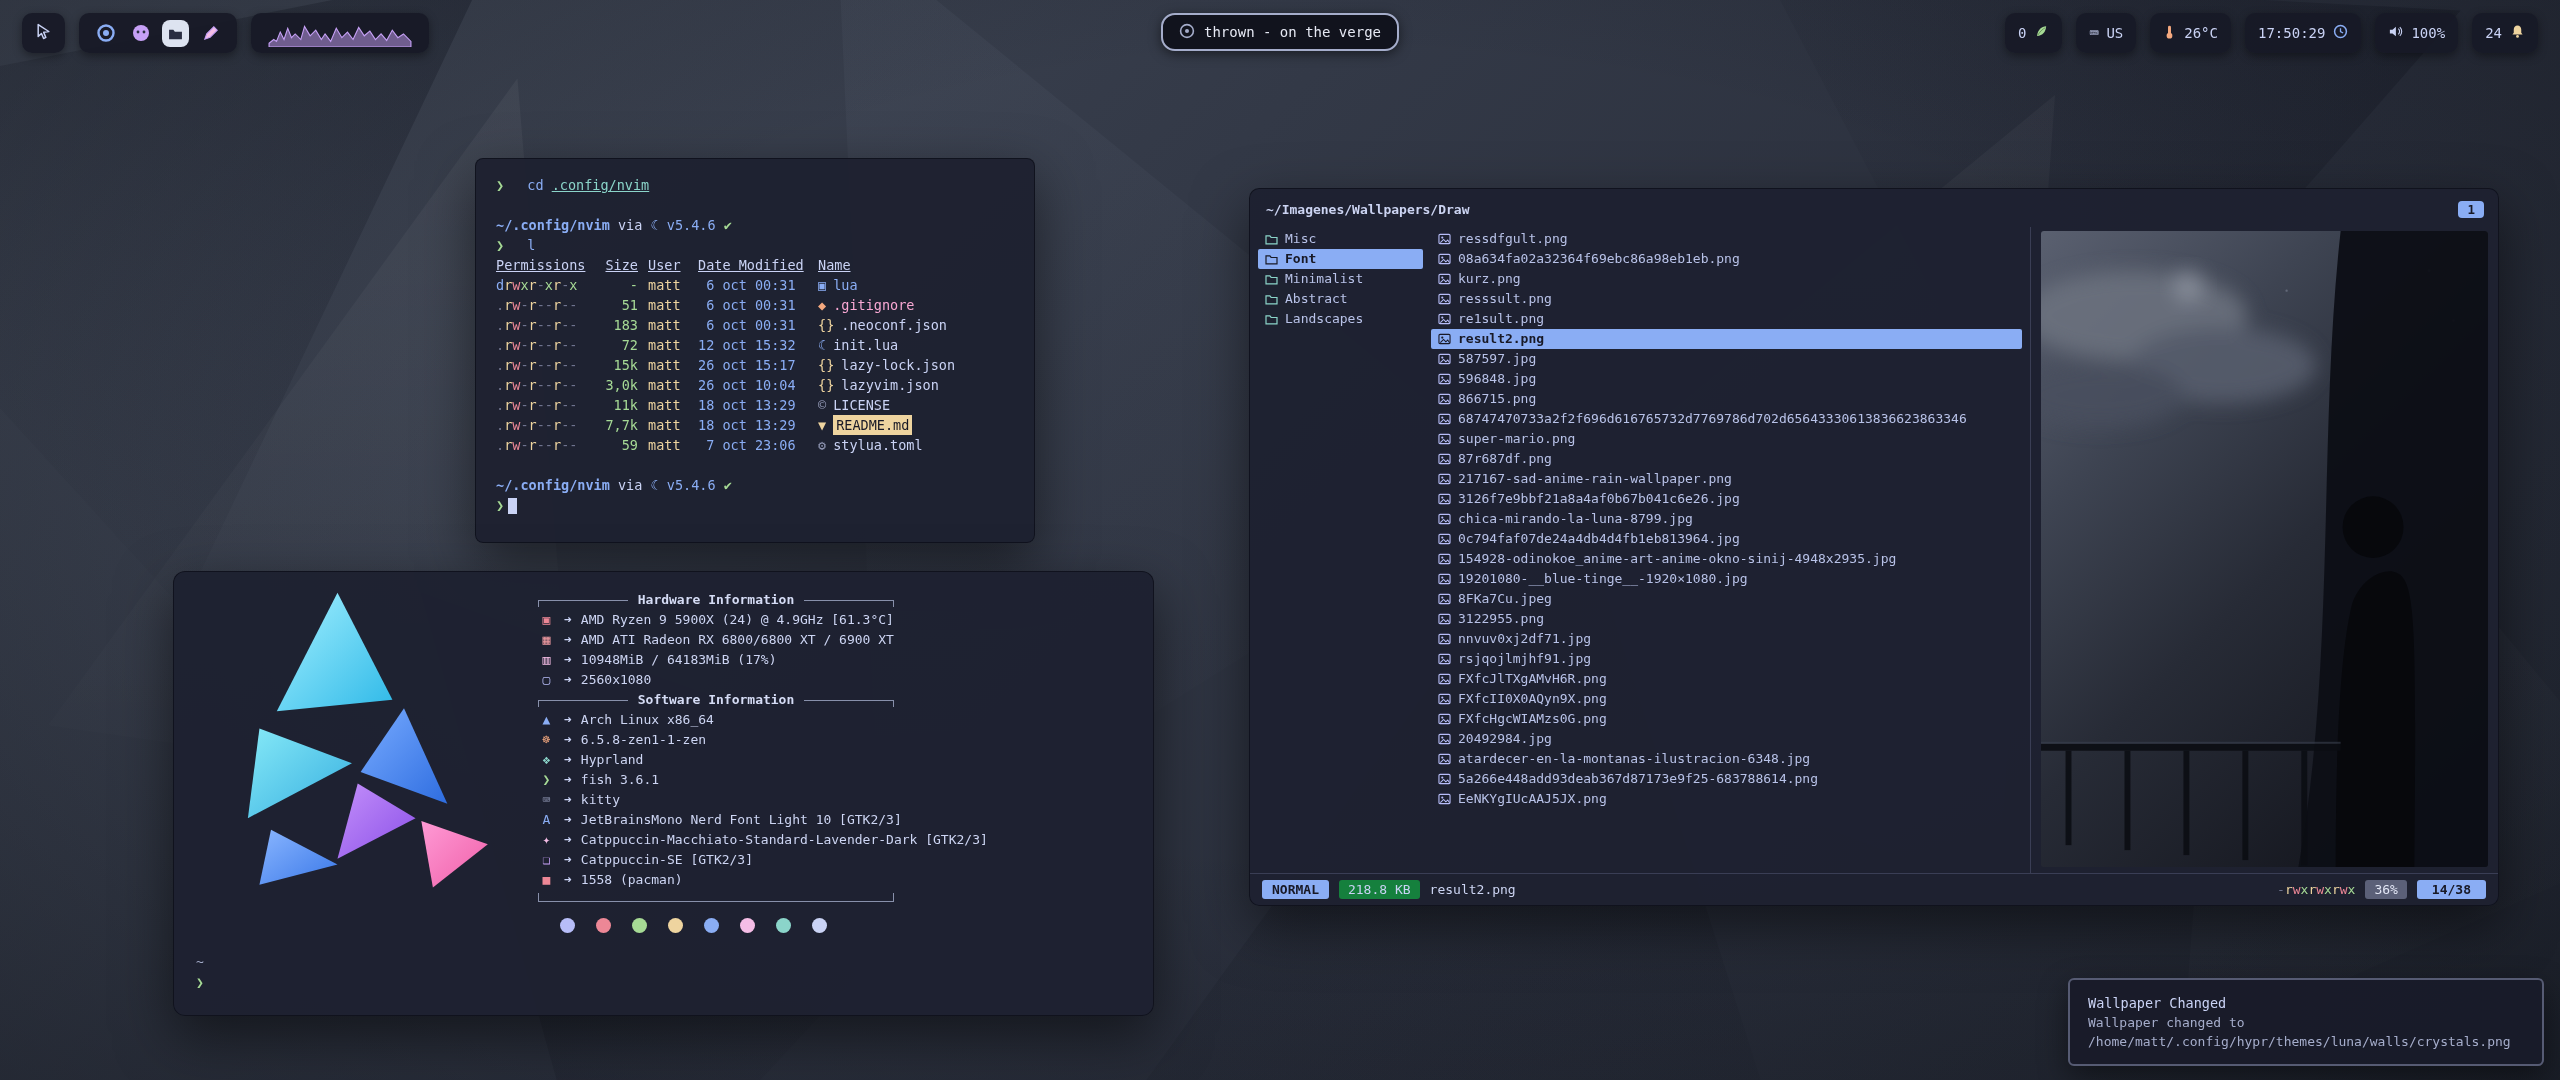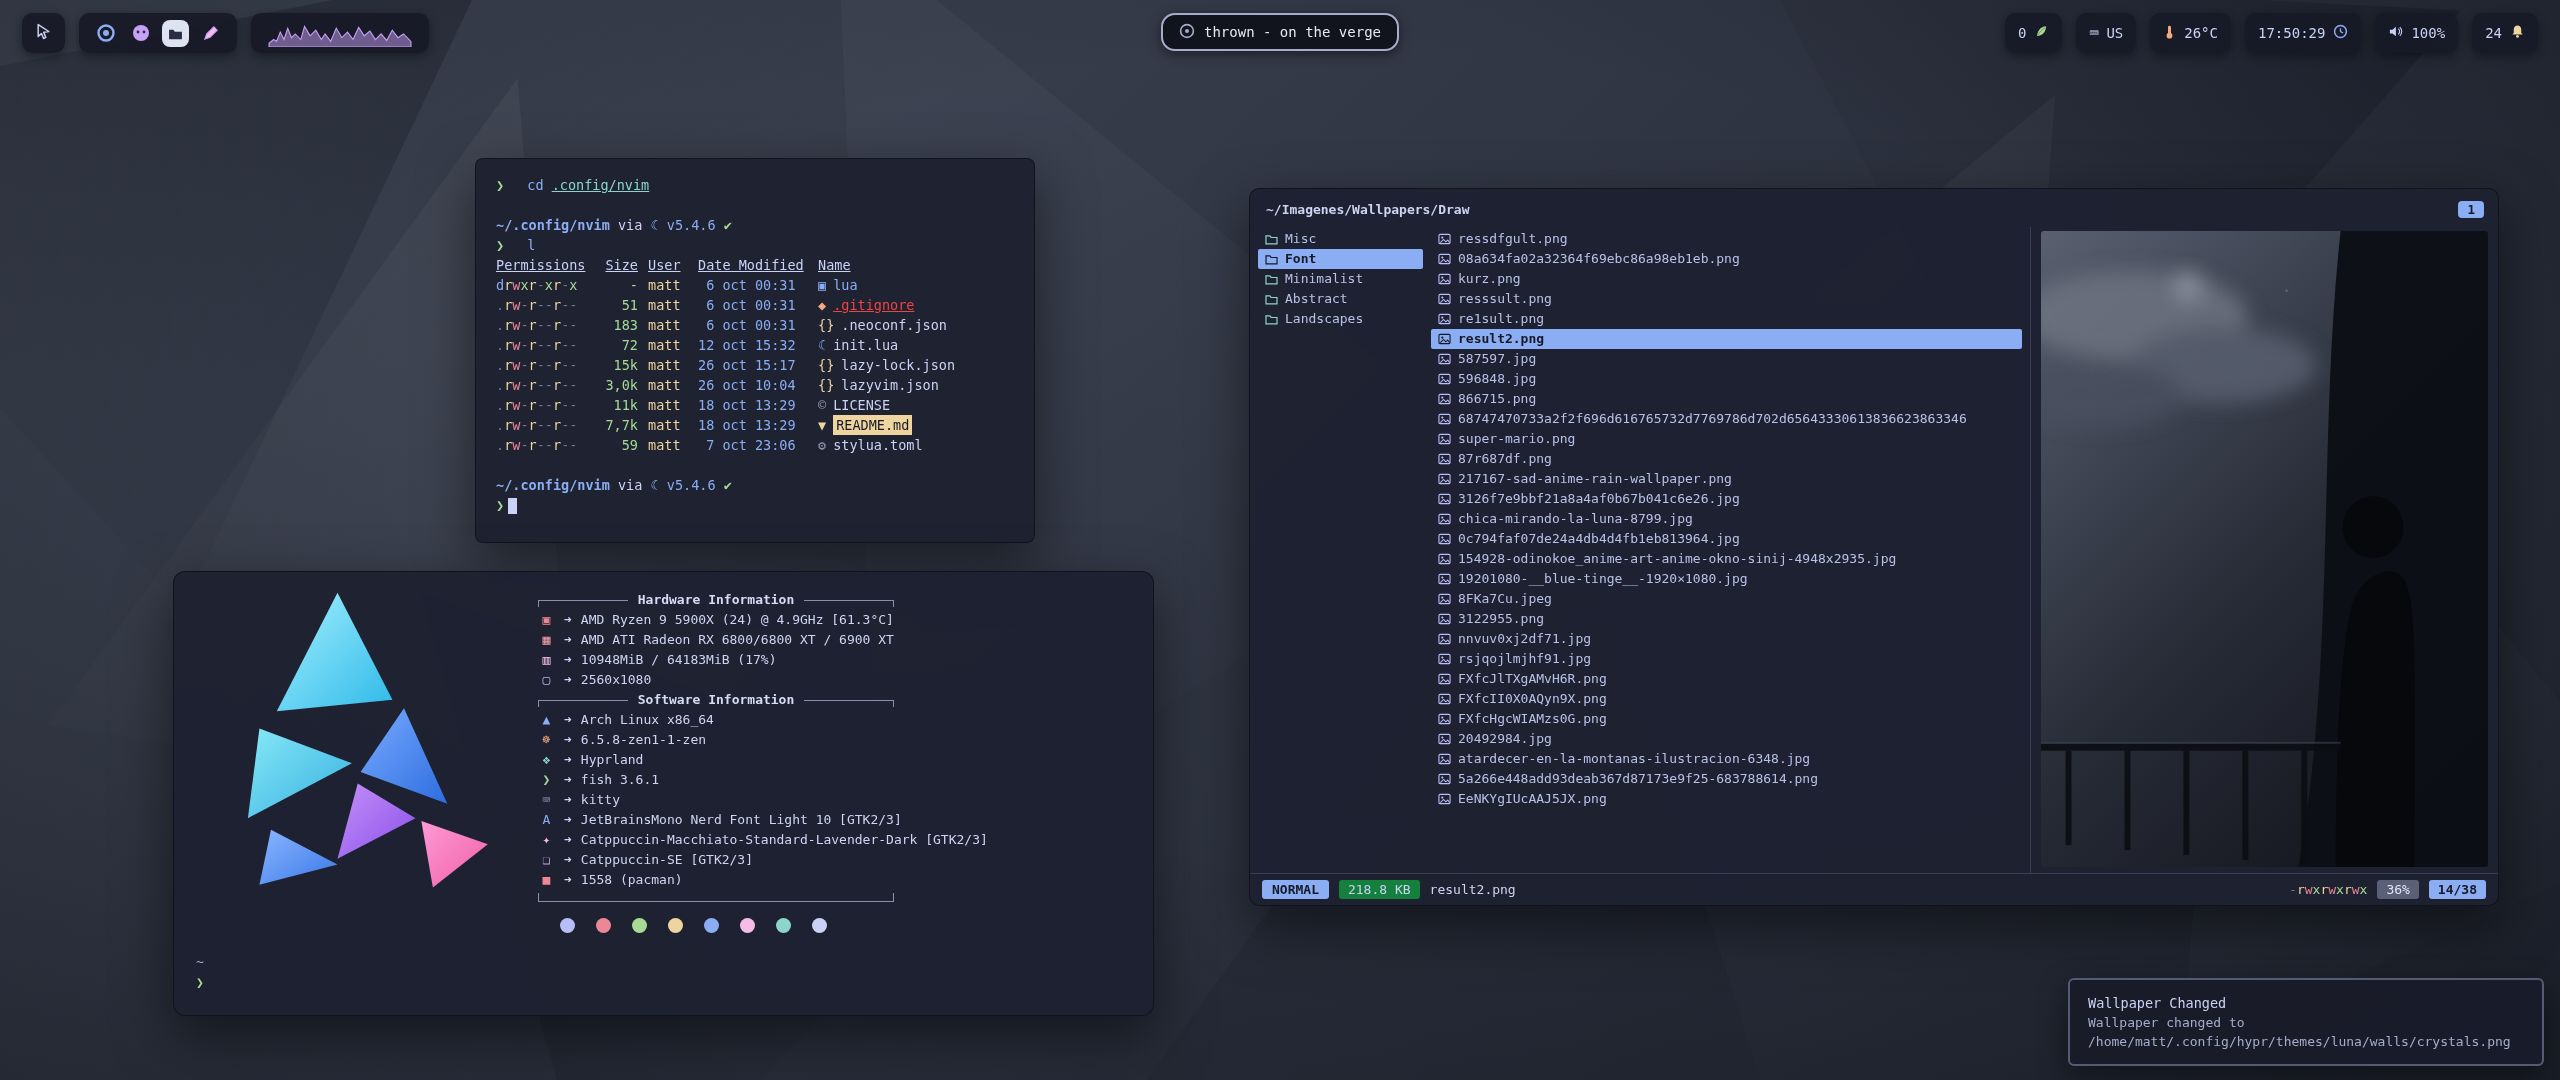--- a/index.html
+++ b/index.html
@@ -76,21 +76,21 @@
   .fm-row.selected { background:#8aadf4; color:#181926; font-weight:bold; }
   .fm-ficon { display:flex; color:#8bd5ca; }
   .fm-iicon { display:flex; color:#b7bdf8; }
   .fm-row.selected .fm-ficon, .fm-row.selected .fm-iicon { color:#181926; }
   .fm-status { height:32px; display:flex; align-items:center; gap:10px; padding:0 12px; border-top:1px solid #3a3e55; }
   .badge-mode { background:#8aadf4; color:#181926; font-weight:bold; padding:2px 10px; border-radius:3px; }
   .badge-size { background:#15803d; color:#cad3f5; padding:2px 9px; border-radius:3px; }
   .st-file { color:#ccd4f2; }
   .st-right { margin-left:auto; display:flex; gap:10px; align-items:center; }
   .badge-pct { background:#5b6078; color:#e2e6f5; padding:2px 9px; border-radius:3px; }
-  .badge-pos { background:#8aadf4; color:#181926; font-weight:bold; padding:2px 9px; border-radius:3px; }
+  .badge-pos { background:#8aadf4; color:#181926; font-weight:bold; padding:2px 15px; border-radius:3px; }
   .preview-svg { width:100%; height:100%; border-radius:3px; display:block; }
 
   
   .notif { position:absolute; right:16px; bottom:14px; width:476px; background:rgba(25,27,41,0.97); border:2px solid #565b73; border-radius:6px; padding:13px 18px; box-shadow:0 10px 30px rgba(0,0,0,0.45); }
   .notif-title { color:#cad3f5; font-size:13.5px; line-height:20px; }
   .notif-body { color:#a5adcb; font-size:13px; line-height:19px; white-space:pre-line; }
 </style>
 </head>
 <body>
 
@@ -230,21 +230,21 @@
         <span class="c-user">matt</span>
         <span class="c-date"> 6 oct 00:31</span>
         <span class="c-name"><span style="color: rgb(138, 173, 244);">▣</span><span style="color: rgb(138, 173, 244);">lua</span></span>
       </div>
 
       <div class="ls-row">
         <span class="c-perm"><span class="pc-o">.</span><span class="pc-r">r</span><span class="pc-w">w</span><span class="pc-o">-</span><span class="pc-r">r</span><span class="pc-o">-</span><span class="pc-o">-</span><span class="pc-r">r</span><span class="pc-o">-</span><span class="pc-o">-</span></span>
         <span class="c-size">51</span>
         <span class="c-user">matt</span>
         <span class="c-date"> 6 oct 00:31</span>
-        <span class="c-name"><span style="color: rgb(245, 169, 127);">◆</span><span style="color: #ef4444; text-decoration: underline;">.gitignore</span></span>
+        <span class="c-name"><span style="color: rgb(245, 169, 127);">◆</span><span style="color: #f9a8d4;">.gitignore</span></span>
       </div>
 
       <div class="ls-row">
         <span class="c-perm"><span class="pc-o">.</span><span class="pc-r">r</span><span class="pc-w">w</span><span class="pc-o">-</span><span class="pc-r">r</span><span class="pc-o">-</span><span class="pc-o">-</span><span class="pc-r">r</span><span class="pc-o">-</span><span class="pc-o">-</span></span>
         <span class="c-size">183</span>
         <span class="c-user">matt</span>
         <span class="c-date"> 6 oct 00:31</span>
         <span class="c-name"><span style="color: rgb(238, 212, 159);">{}</span><span style="color: rgb(202, 211, 245);">.neoconf.json</span></span>
       </div>
 

